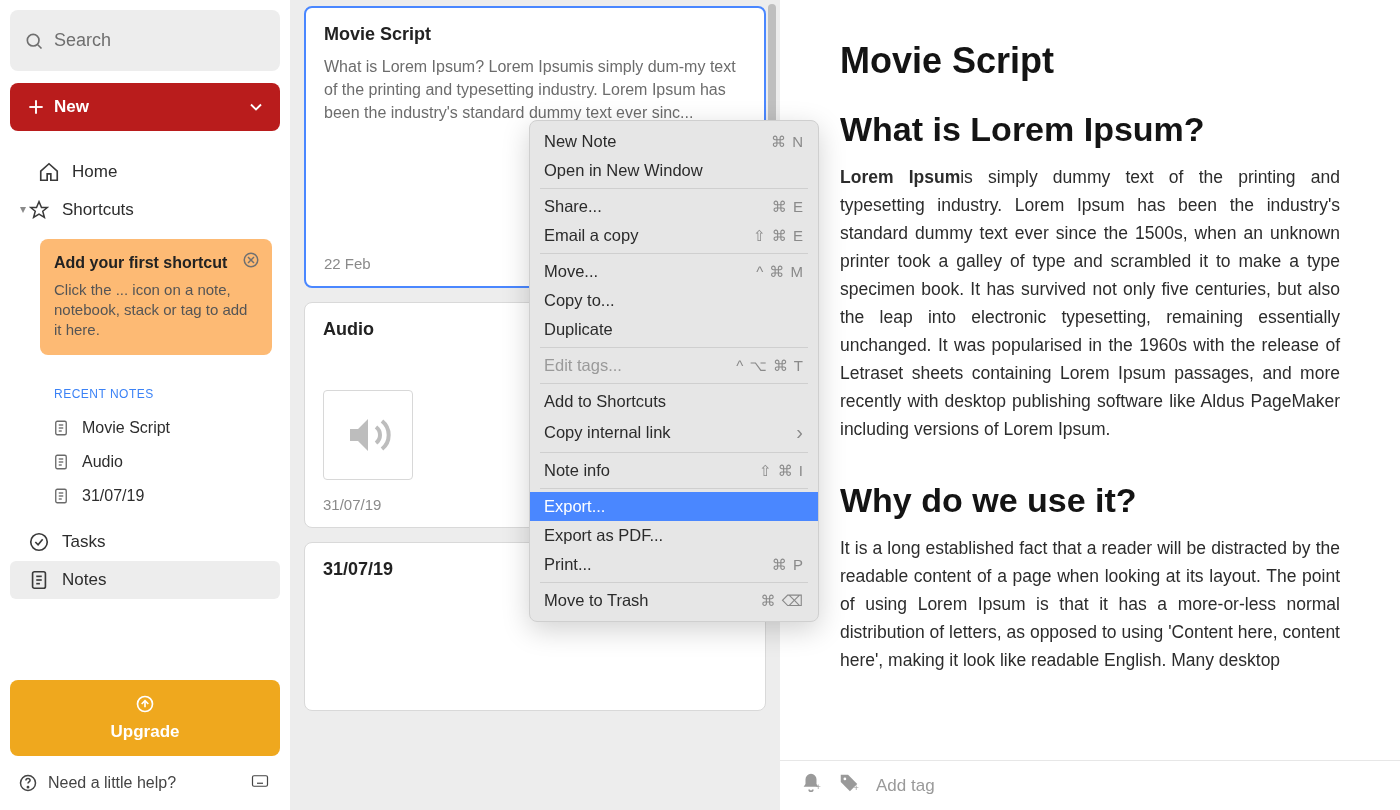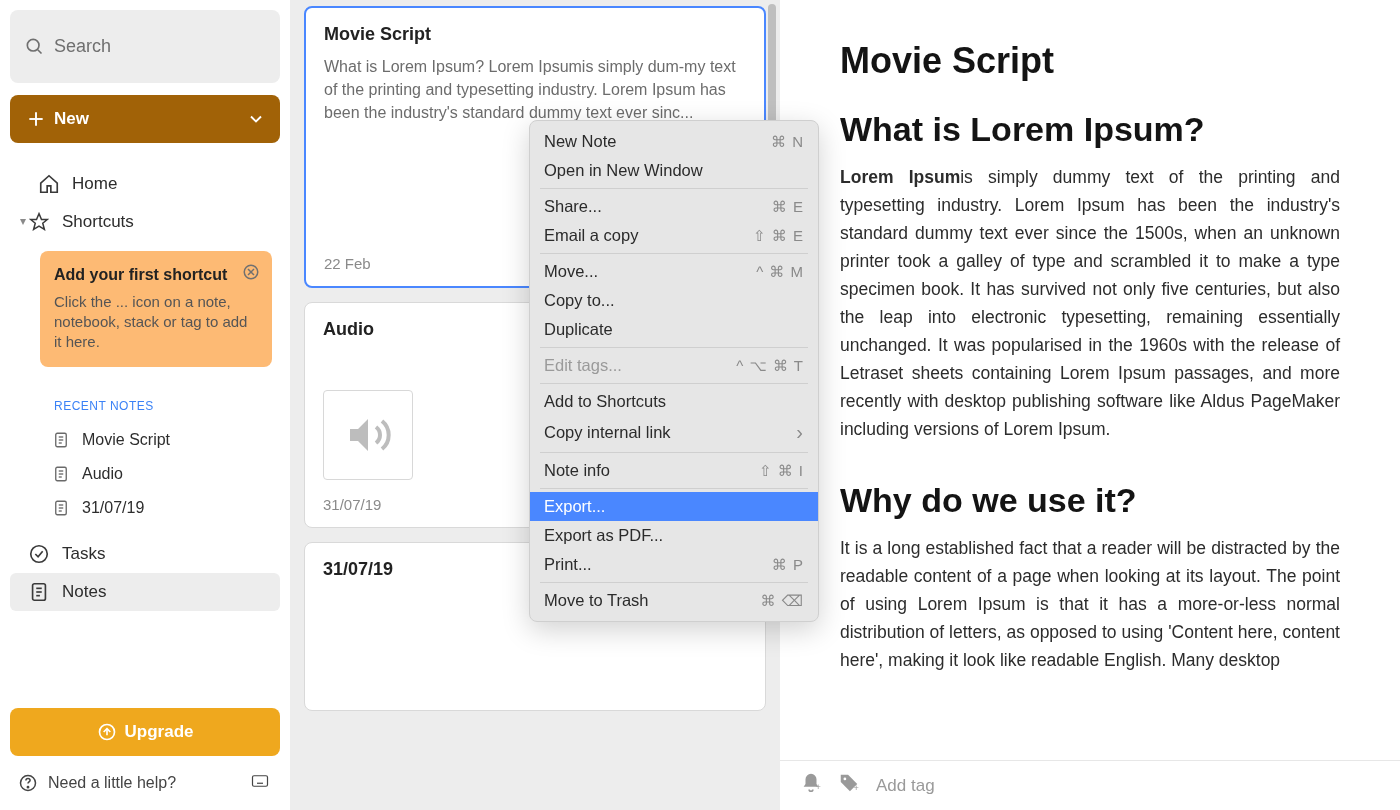--- a/index.html
+++ b/index.html
@@ -17,32 +17,32 @@
 .sidebar {
   width: 290px;
   background: #fff;
   padding: 10px;
   display: flex;
   flex-direction: column;
   height: 100%;
   position: relative;
 }
 .search {
-  display: flex; align-items: flex-start;
+  display: flex; align-items: flex-end;
   background: #ededed;
   border-radius: 8px;
-  padding: 26px 14px;
+  padding: 20px 14px;
   margin-bottom: 12px;
 }
 .search svg { width: 20px; height: 20px; color: #6f6f6f; }
 .search span { margin-left: 10px; color: #6f6f6f; font-size: 18px; }
 
 .newbtn {
   display: flex; align-items: center;
-  background: #a16207;
+  background: #b91c1c;
   color: #fff;
   border-radius: 8px;
   padding: 14px 16px;
   font-size: 17px;
   font-weight: 600;
   cursor: pointer;
   position: relative;
   margin-bottom: 22px;
 }
 .newbtn .plus { width: 20px; height: 20px; margin-right: 8px; }
@@ -88,21 +88,21 @@
 
 .upgrade {
   background: #efa81e;
   color: #fff;
   border-radius: 8px;
   padding: 14px;
   text-align: center;
   font-size: 17px;
   font-weight: 600;
   margin: 12px 0 10px 0;
-  display: flex; justify-content: center; align-items: center; gap:8px;
+  display: flex; justify-content: center; align-items: center; gap:8px;flex-direction:column;
 }
 .help-row {
   display:flex; align-items:center; justify-content:space-between;
   padding: 6px 8px; color:#444; font-size:16px;
 }
 .help-row .left { display:flex; align-items:center; gap:10px;}
 
 
 .notelist {
   width: 490px;

